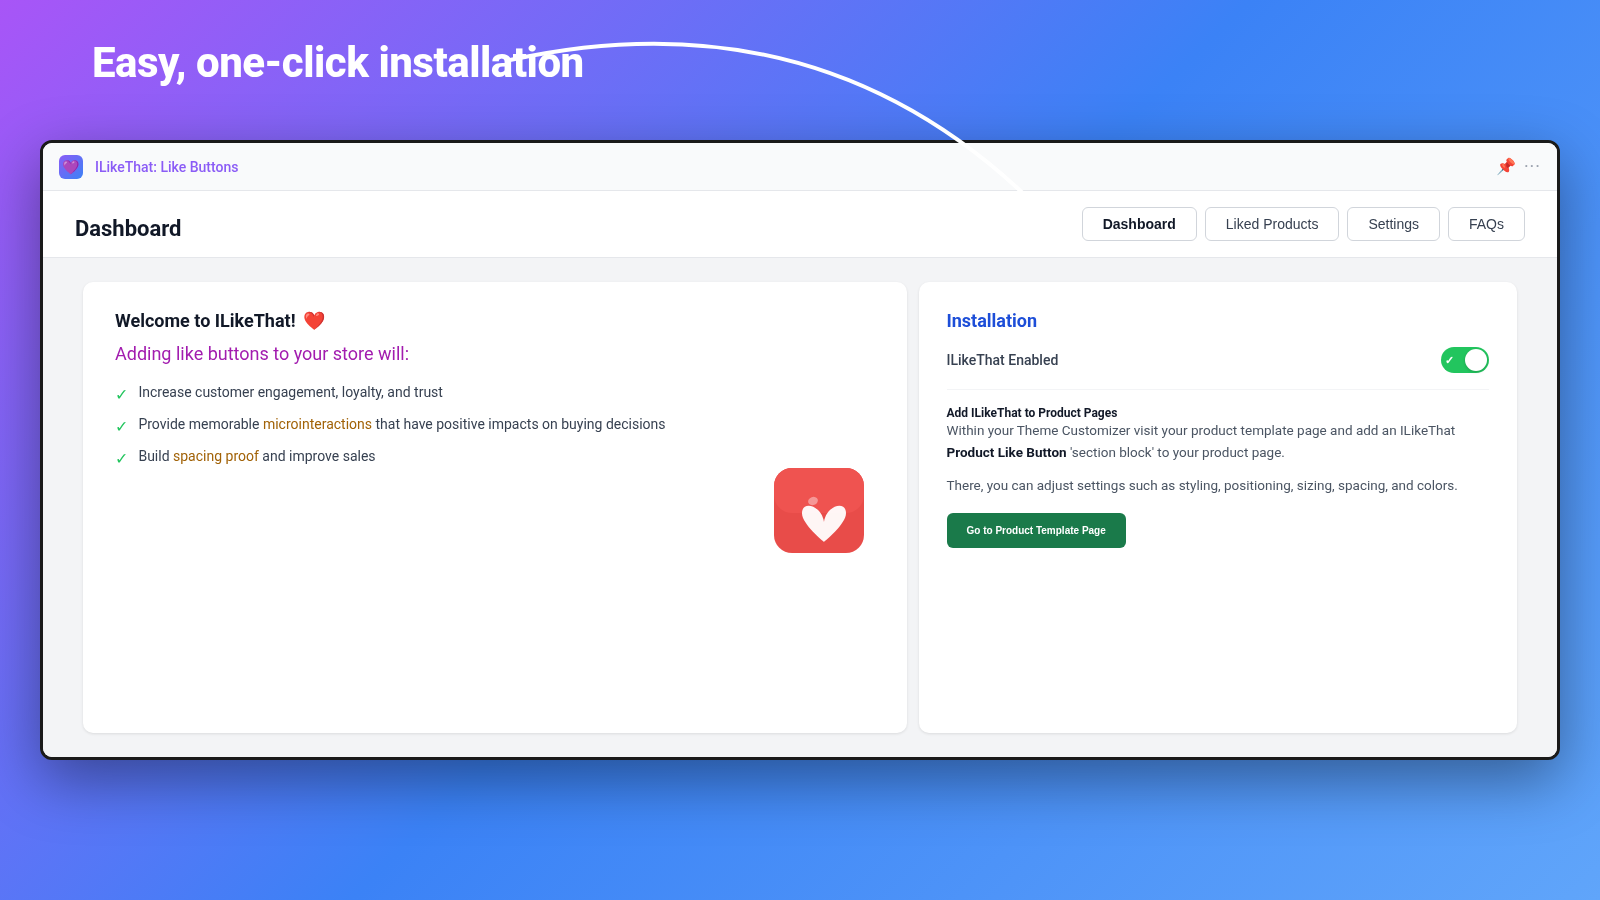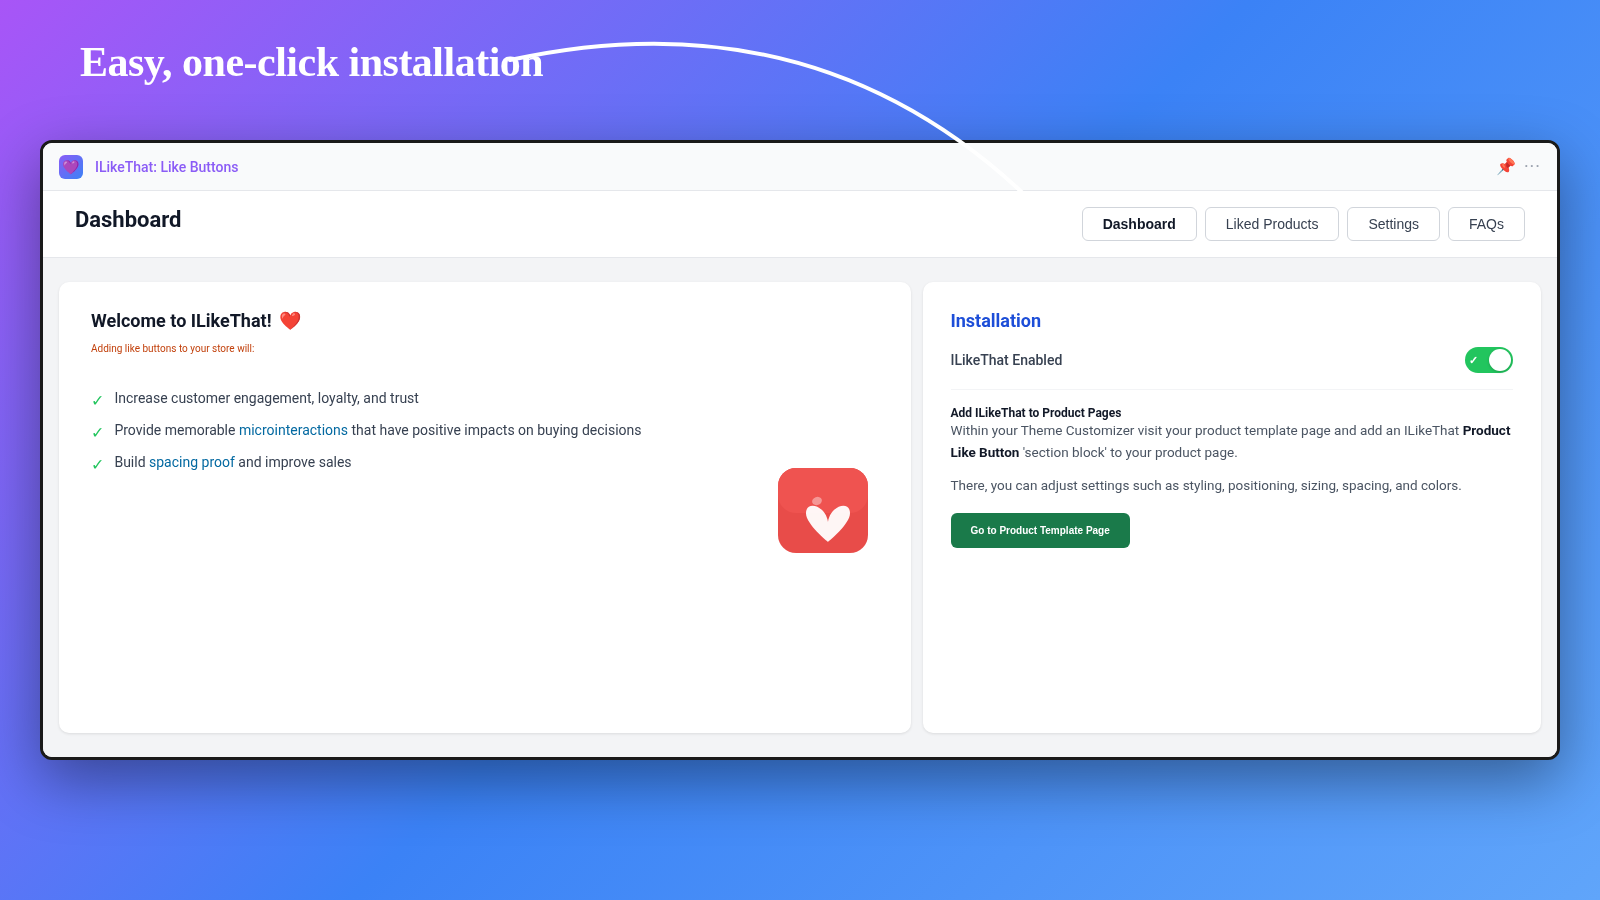--- a/index.html
+++ b/index.html
@@ -9,27 +9,26 @@
       height: 900px;
       overflow: hidden;
       font-family: -apple-system, BlinkMacSystemFont, 'Segoe UI', Roboto, sans-serif;
       background: linear-gradient(135deg, #a855f7 0%, #3b82f6 50%, #60a5fa 100%);
       position: relative;
     }
 
     .headline {
       position: absolute;
       top: 38px;
-      left: 80px;
+      left: 92px;
       color: white;
       font-size: 42px;
       font-weight: 800;
       letter-spacing: -0.5px;
       z-index: 10;
-      font-family: Liberation Serif, serif;
     }
 
     
     .arrow-svg {
       position: absolute;
       top: 20px;
       left: 430px;
       width: 700px;
       height: 350px;
       z-index: 10;
@@ -108,21 +107,21 @@
       flex-direction: column;
       overflow: hidden;
     }
 
     
     .top-nav {
       background: white;
       border-bottom: 1px solid #e5e7eb;
       padding: 16px 32px;
       display: flex;
-      align-items: flex-start;
+      align-items: flex-end;
       justify-content: space-between;
       gap: 16px;
     }
 
     .page-title {
       font-size: 22px;
       font-weight: 700;
       color: #111827;
     }
 
@@ -145,21 +144,21 @@
     .nav-tab.active {
       background: white;
       border-color: #d1d5db;
       font-weight: 600;
       color: #111827;
     }
 
     
     .main-content {
       flex: 1;
-      padding: 24px 16px;
+      padding: 24px 40px;
       display: flex;
       gap: 12px;
       overflow: hidden;
     }
 
     
     .welcome-card {
       background: white;
       border-radius: 10px;
       padding: 28px 32px;
@@ -179,23 +178,23 @@
       font-size: 18px;
       font-weight: 700;
       color: #111827;
     }
 
     .welcome-heart {
       font-size: 18px;
     }
 
     .welcome-subtitle {
-      font-size: 10px;
-      color: #c2410c;
-      margin-bottom: 36px;
+      font-size: 18px;
+      color: #a21caf;
+      margin-bottom: 20px;
     }
 
     .feature-list {
       list-style: none;
       display: flex;
       flex-direction: column;
       gap: 12px;
     }
 
     .feature-item {
@@ -207,21 +206,21 @@
     }
 
     .check-icon {
       color: #22c55e;
       font-size: 16px;
       margin-top: 1px;
       flex-shrink: 0;
     }
 
     .feature-link {
-      color: #0369a1;
+      color: #a16207;
       text-decoration: none;
     }
 
     
     .heart-illustration {
       position: absolute;
       right: 28px;
       top: 50%;
       transform: translateY(-50%);
       width: 110px;

